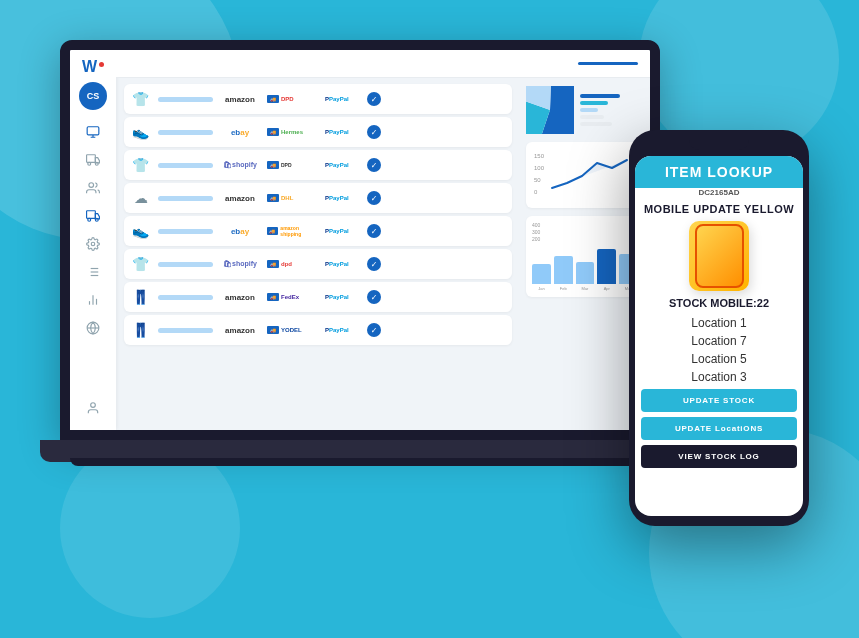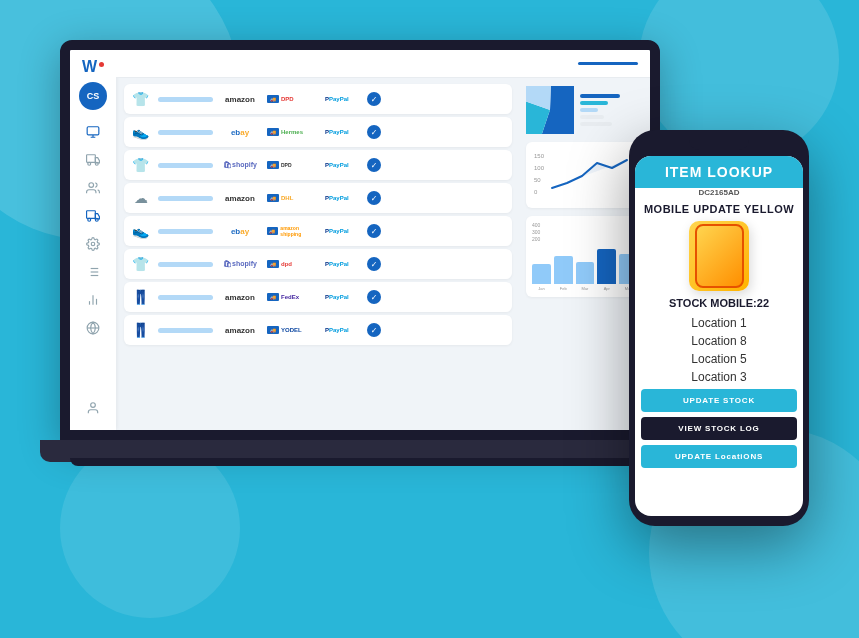--- a/index.html
+++ b/index.html
@@ -710,25 +710,25 @@
           <rect x="4" y="2" width="32" height="56" rx="5" fill="#ffd54f" stroke="#e65100" stroke-width="1.5"></rect>
           <rect x="8" y="6" width="24" height="38" rx="2" fill="#fff" opacity="0.3"></rect>
           <circle cx="20" cy="52" r="2" fill="#e65100" opacity="0.5"></circle>
         </svg>
       </div>
 
       <div class="stock-level">STOCK MOBILE:22</div>
 
       <div class="location-list">
         <div class="location-item">Location 1</div>
-        <div class="location-item">Location 8</div>
+        <div class="location-item">Location 7</div>
         <div class="location-item">Location 5</div>
         <div class="location-item">Location 3</div>
       </div>
     </div>
 
     <div class="phone-buttons">
       <button class="phone-btn blue">UPDATE STOCK</button>
+      <button class="phone-btn blue">UPDATE LocatiONS</button>
       <button class="phone-btn dark">VIEW STOCK LOG</button>
-      <button class="phone-btn blue">UPDATE LocatiONS</button>
     </div>
   </div>
 </div>
 
 </body></html>

